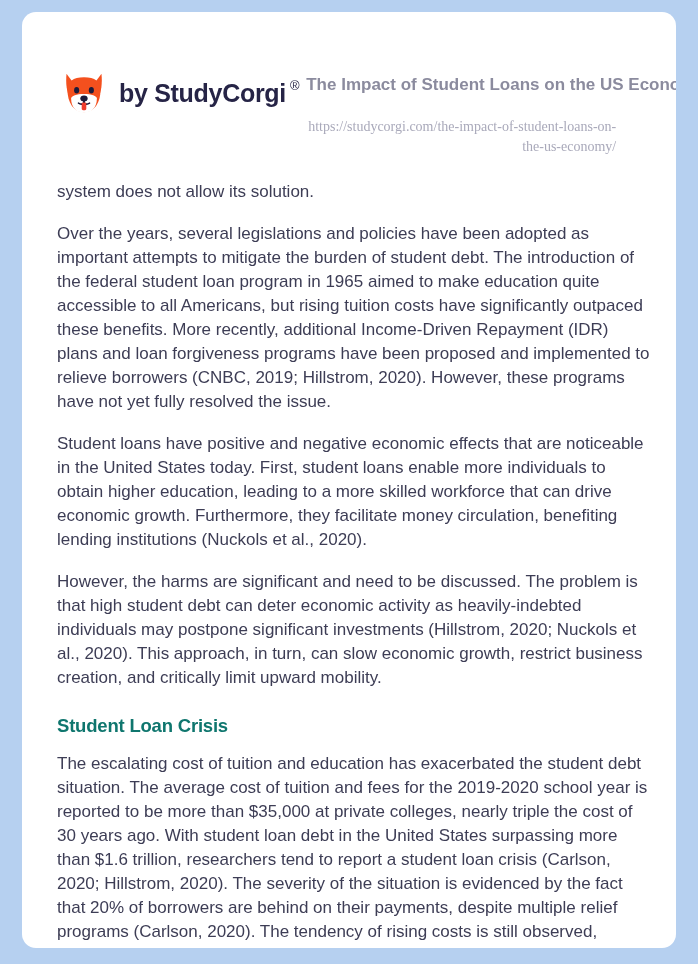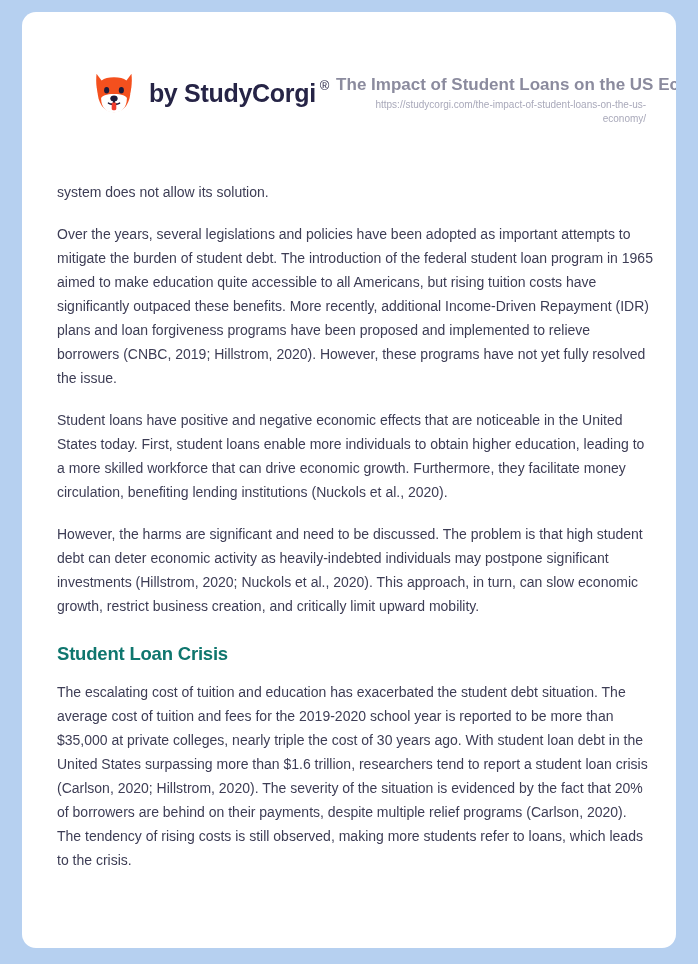--- a/index.html
+++ b/index.html
@@ -22,27 +22,27 @@
     height: 936px;
     background: #ffffff;
     border-radius: 14px;
     box-sizing: border-box;
     overflow: hidden;
   }
 
   
   .doc-header {
     position: absolute;
-    left: 12px;
+    left: 4px;
     top: 0;
     width: 654px;
     height: 130px;
     display: flex;
     align-items: flex-start;
-    justify-content: center;
+    justify-content: flex-start;
     padding: 58px 20px 0 35px;
     box-sizing: border-box;
     gap: 7px;
   }
 
   .brand {
     display: flex;
     align-items: center;
     gap: 12px;
     flex: 0 0 auto;
@@ -81,36 +81,37 @@
     padding-top: 3px;
   }
   .doc-title {
     font-size: 17px;
     font-weight: bold;
     color: #8b8b9e;
     line-height: 1.4;
     white-space: nowrap;
   }
   .doc-url {
-    font-size: 10px;
+    font-size: 14px;
     color: #a9a9ba;
     line-height: 1.45;
-    margin-top: 1px;
+    margin-top: 20px;
     word-break: break-word;
+    font-family: Liberation Serif, serif;
   }
 
   
   .doc-body {
     position: absolute;
     left: 35px;
     top: 168px;
     width: 596px;
   }
   .para {
-    font-size: 14px;
+    font-size: 17px;
     line-height: 24px;
     color: #3d3d55;
     margin: 0 0 18px 0;
     text-align: left;
   }
   .para:last-child { margin-bottom: 4px; }
 
   .section-heading {
     font-size: 18.5px;
     font-weight: bold;

